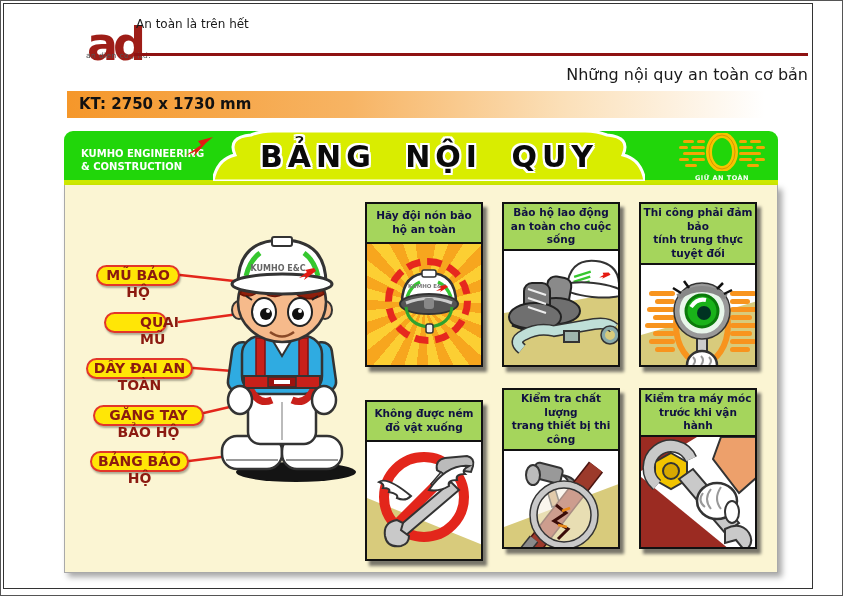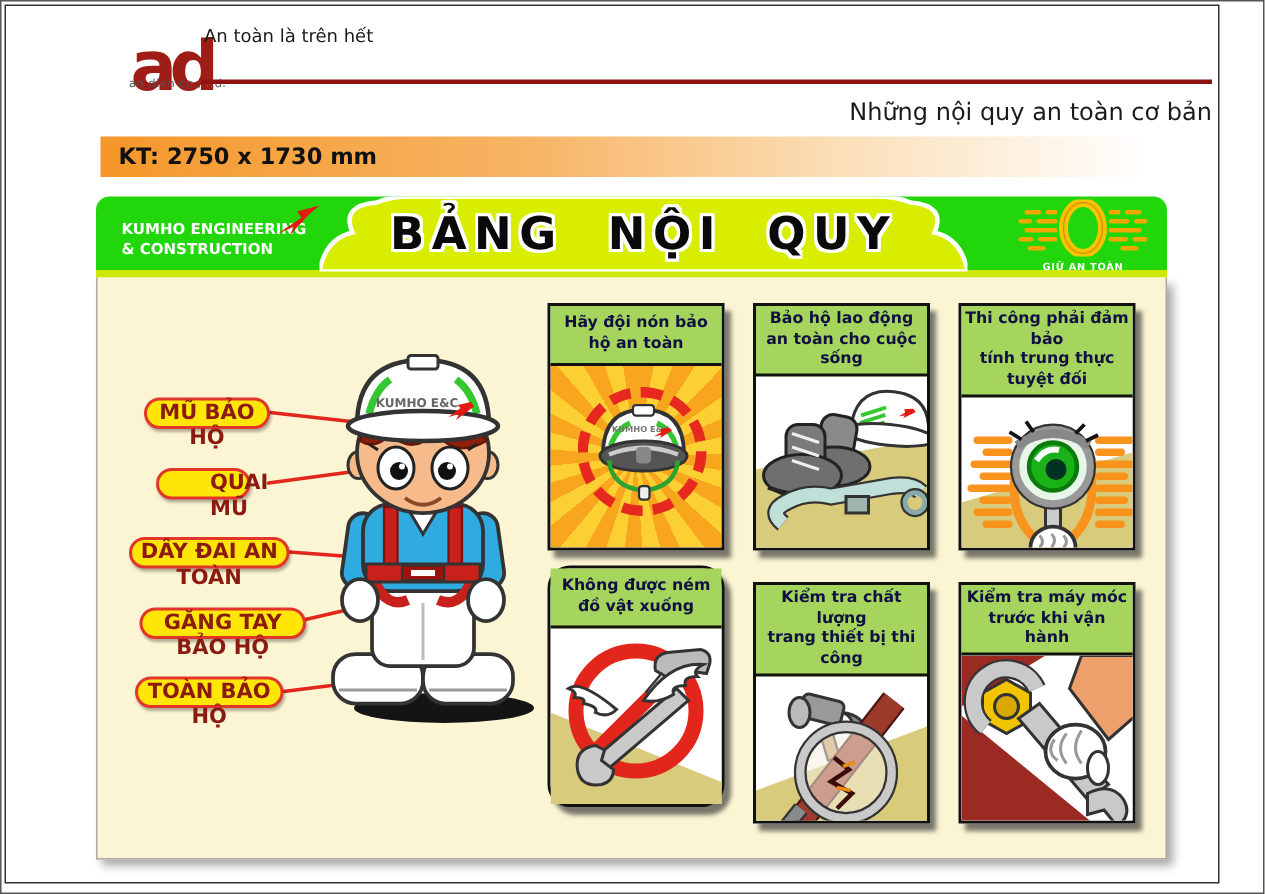--- a/index.html
+++ b/index.html
@@ -155,21 +155,21 @@
     <circle cx="70" cy="77" r="2" fill="#fff"></circle>
       <circle cx="102" cy="77" r="2" fill="#fff"></circle>
     <path d="M54,66 l-6,-4 M114,66 l6,-4" stroke="#222" stroke-width="2"></path>
     <path d="M72,98 Q84,107 96,98" stroke="#8a4a28" stroke-width="2.5" fill="none"></path>
   </svg>
 
   <div class="pill" style="left:95px; top:264px; width:84px;">MŨ BẢO HỘ</div>
   <div class="pill" style="left:103px; top:311px; width:63px;padding-left:34px;">QUAI MŨ</div>
   <div class="pill" style="left:85px; top:357px; width:107px;">DÂY ĐAI AN TOÀN</div>
   <div class="pill" style="left:92px; top:404px; width:111px;">GĂNG TAY BẢO HỘ</div>
-  <div class="pill" style="left:89px; top:450px; width:99px;">TOÀN BẢO HỘ</div>
+  <div class="pill" style="left:89px; top:450px; width:99px;">BẢNG BẢO HỘ</div>
 
   <div class="panel" style="left:364px; top:201px; height:165px;">
     <div class="panel-header">Hãy đội nón bảo
 hộ an toàn</div>
     <div class="panel-body">
       <div class="sunburst"></div>
       <div class="dash-ring"></div>
       <svg class="p1-helmet" width="70" height="66" viewBox="0 0 70 66">
         <path d="M8,34 Q8,4 35,4 Q62,4 62,34 Z" fill="#fff" stroke="#333" stroke-width="2.5"></path>
         <rect x="28" y="1" width="14" height="7" rx="2" fill="#fff" stroke="#333" stroke-width="1.5"></rect>
@@ -249,21 +249,21 @@
         <circle cx="61" cy="46" r="28" fill="none" stroke="#333" stroke-width="1.5"></circle>
         <circle cx="61" cy="46" r="16" fill="#19B219" stroke="#0a7a0a" stroke-width="3"></circle>
         <circle cx="63" cy="48" r="7" fill="#032"></circle>
         <path d="M50,42 q6,-9 15,-7" stroke="#fff" stroke-width="4" fill="none"></path>
         <path d="M37,32 Q61,16 85,32" stroke="#888" stroke-width="6" fill="none"></path>
         <path d="M40,28 l-8,-5 M48,23 l-5,-7 M76,24 l6,-6 M83,29 l8,-4" stroke="#111" stroke-width="2.5"></path>
       </svg>
     </div>
   </div>
 
-  <div class="panel" style="left:364px; top:376px; height:161px;border-radius:15px;">
+  <div class="panel" style="left:364px; top:399px; height:161px;">
     <div class="panel-header">Không được ném
 đồ vật xuống</div>
     <div class="panel-body">
       <svg width="123" height="117" viewBox="0 0 123 117">
         <rect width="123" height="117" fill="#fff"></rect>
         <polygon points="0,56 123,106 123,117 0,117" fill="#D8CB7C"></polygon>
         <circle cx="57" cy="55" r="40" fill="none" stroke="#E3261B" stroke-width="10"></circle>
         <line x1="85" y1="27" x2="29" y2="83" stroke="#E3261B" stroke-width="10"></line>
         <path d="M70,28 q-2,-10 8,-12 l22,-2 q8,2 6,10 l-2,6 -14,-2 q-4,8 -10,6 z" fill="#bbb" stroke="#333" stroke-width="2"></path>
         <polygon points="74,30 80,36 70,48 64,42" fill="#ddd" stroke="#333" stroke-width="1.5"></polygon>

